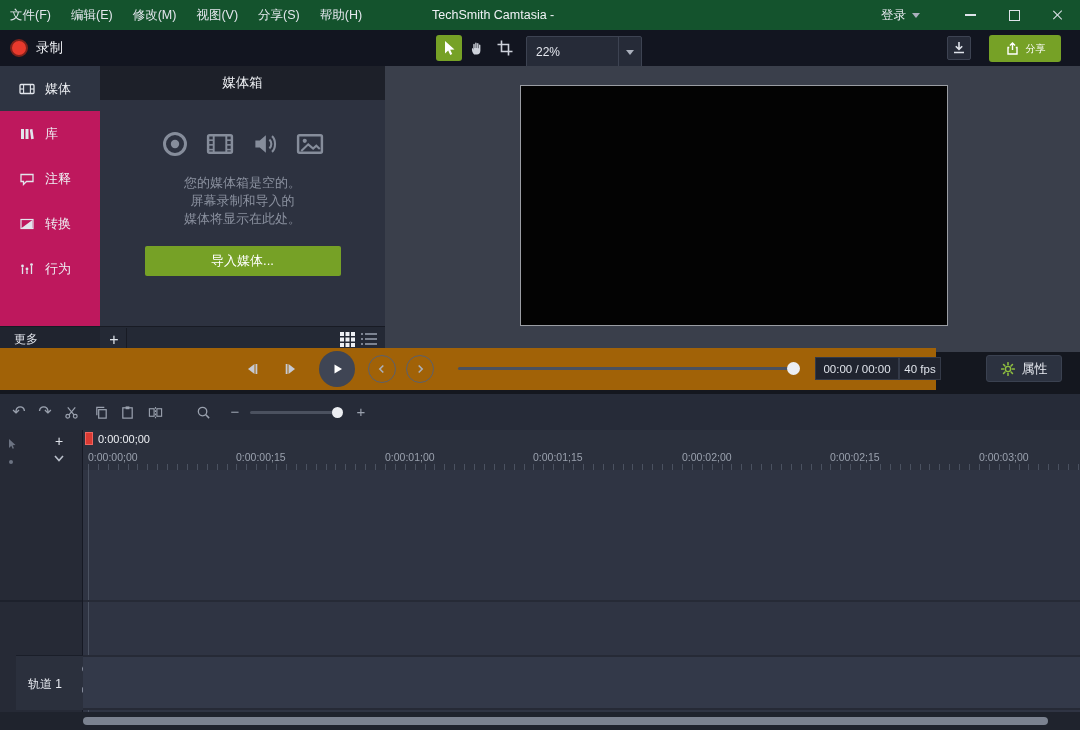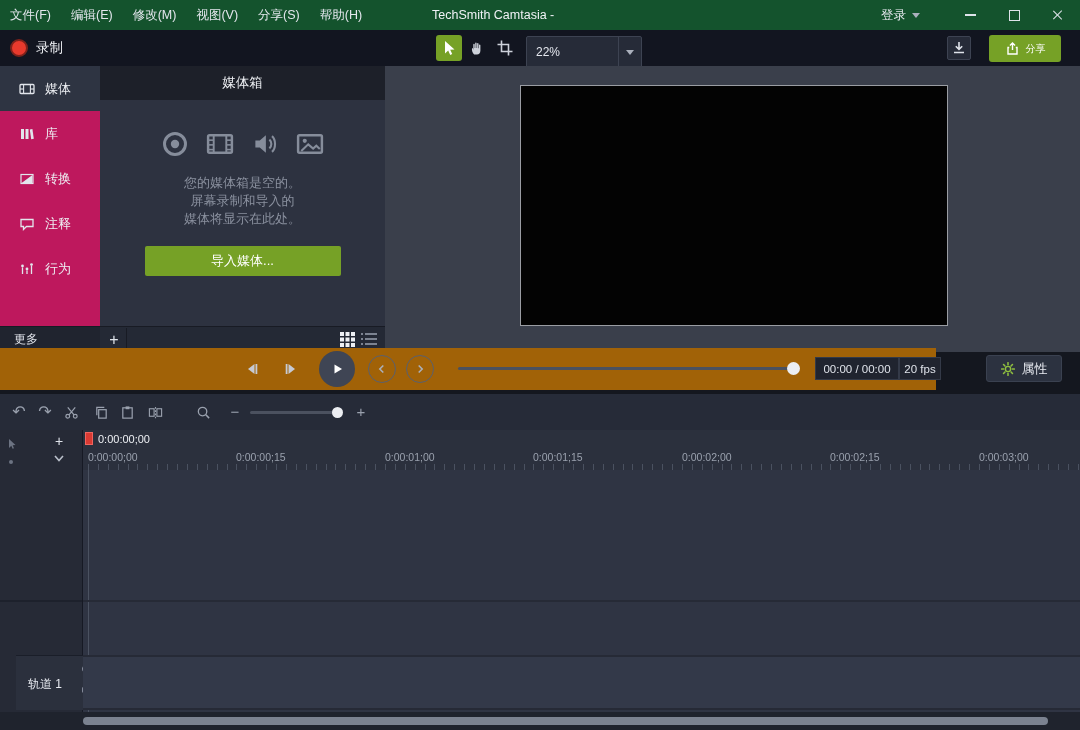--- a/index.html
+++ b/index.html
@@ -191,33 +191,33 @@
               <rect x="2" y="3" width="3" height="10"></rect>
               <rect x="6.5" y="3" width="3" height="10"></rect>
               <path d="M10.8 3.6 L13.4 3 L14.8 12.7 L12.2 13.3 Z"></path>
             </svg>
         </span>
         <span>库</span>
       </div>
       <div class="side-item">
         <span class="sicon">
           <svg width="16" height="16" viewBox="0 0 16 16">
-              <rect x="2" y="3.5" width="12" height="9" stroke="currentColor" stroke-width="1.2" fill="none"></rect>
-              <path d="M2.6 12 L13.4 4 L13.4 12 Z" fill="currentColor"></path>
-            </svg>
-        </span>
-        <span>转换</span>
+              <path d="M2 3.5 H14 V10.5 H7.5 L4.5 13.5 V10.5 H2 Z" stroke="currentColor" stroke-width="1.3" fill="none"></path>
+            </svg>
+        </span>
+        <span>注释</span>
       </div>
       <div class="side-item">
         <span class="sicon">
           <svg width="16" height="16" viewBox="0 0 16 16">
-              <path d="M2 3.5 H14 V10.5 H7.5 L4.5 13.5 V10.5 H2 Z" stroke="currentColor" stroke-width="1.3" fill="none"></path>
-            </svg>
-        </span>
-        <span>注释</span>
+              <rect x="2" y="3.5" width="12" height="9" stroke="currentColor" stroke-width="1.2" fill="none"></rect>
+              <path d="M2.6 12 L13.4 4 L13.4 12 Z" fill="currentColor"></path>
+            </svg>
+        </span>
+        <span>转换</span>
       </div>
       <div class="side-item">
         <span class="sicon">
           <svg width="16" height="16" viewBox="0 0 16 16" stroke="currentColor" fill="currentColor">
               <line x1="3.5" y1="13" x2="3.5" y2="6.5" stroke-width="1.3"></line>
               <circle cx="3.5" cy="5" r="1.4" stroke="none"></circle>
               <line x1="8" y1="13" x2="8" y2="9.5" stroke-width="1.3"></line>
               <circle cx="8" cy="8" r="1.4" stroke="none"></circle>
               <line x1="12.5" y1="13" x2="12.5" y2="5" stroke-width="1.3"></line>
               <circle cx="12.5" cy="3.6" r="1.4" stroke="none"></circle>
@@ -324,21 +324,21 @@
     </div>
     <div class="transbtn jumpbtn" id="jump-fwd">
       <svg width="14" height="14" viewBox="0 0 16 16">
           <path d="M6.5 4 L10.5 8 L6.5 12" stroke="#aab0bc" stroke-width="1.8" fill="none"></path>
         </svg>
     </div>
     <div id="seek-track">
       <div id="seek-thumb"></div>
     </div>
     <div class="infobox" id="time-box">00:00 / 00:00</div>
-    <div class="infobox" id="fps-box">20 fps</div>
+    <div class="infobox" id="fps-box">40 fps</div>
     <div id="props-btn">
       <svg width="14" height="14" viewBox="0 0 16 16">
           <circle cx="8" cy="8" r="3" fill="none" stroke="#8fbf3f" stroke-width="1.6"></circle>
           <g stroke="#8fbf3f" stroke-width="1.8" stroke-linecap="round">
             <line x1="13" y1="8" x2="15.2" y2="8"></line>
             <line x1="3" y1="8" x2="0.8" y2="8"></line>
             <line x1="8" y1="13" x2="8" y2="15.2"></line>
             <line x1="8" y1="3" x2="8" y2="0.8"></line>
             <line x1="11.5" y1="11.5" x2="13.1" y2="13.1"></line>
             <line x1="4.5" y1="4.5" x2="2.9" y2="2.9"></line>

